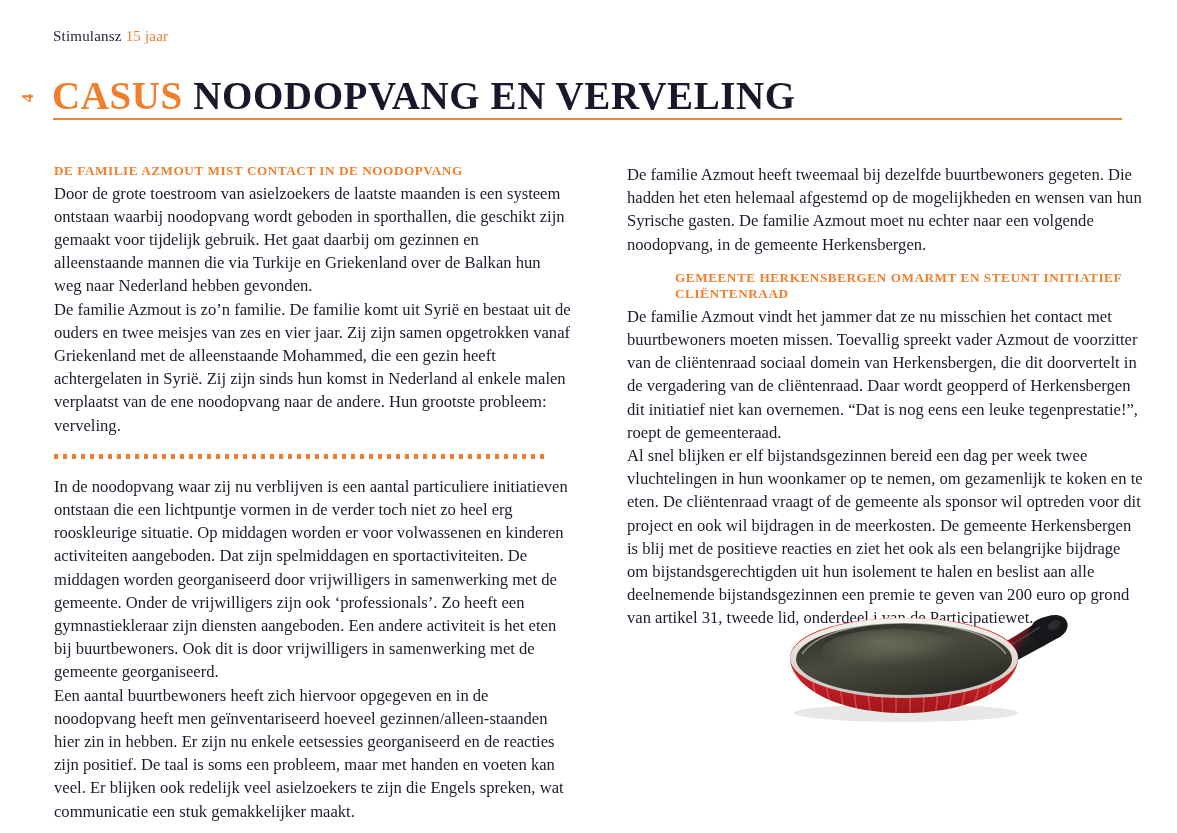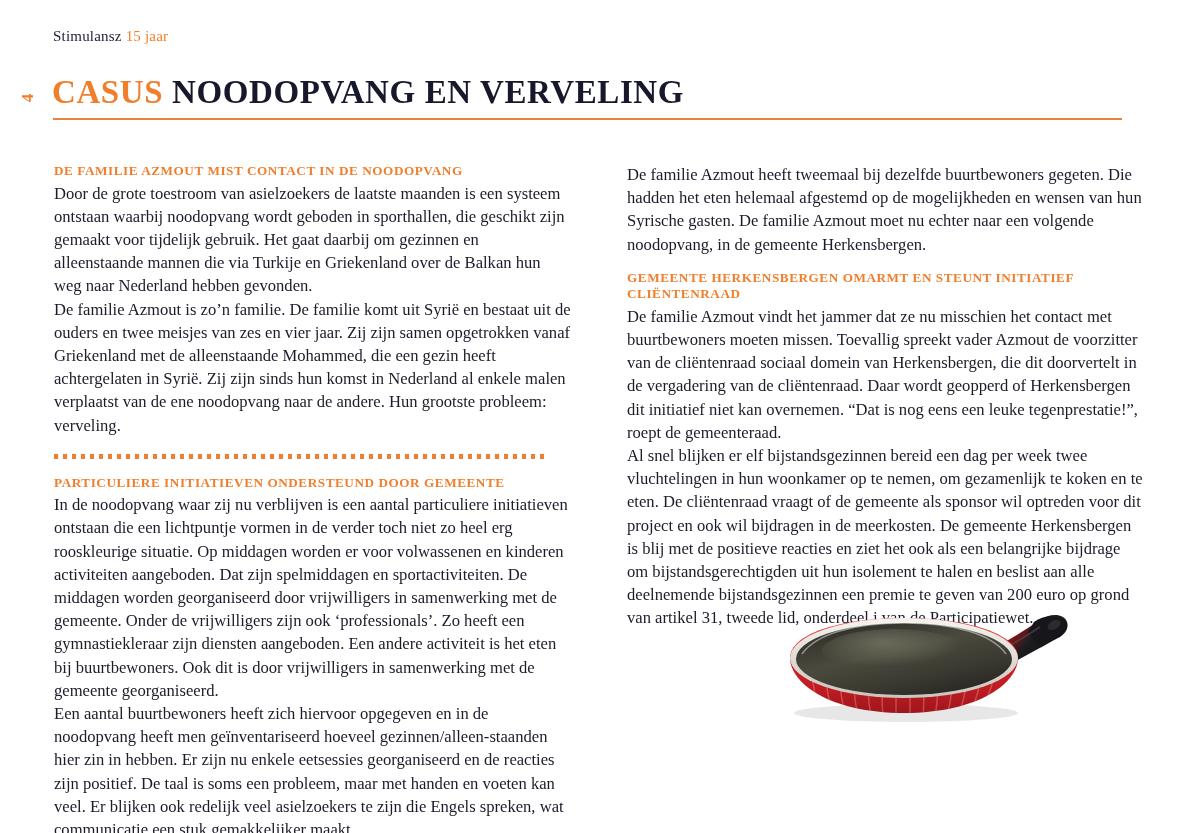--- a/index.html
+++ b/index.html
@@ -48,21 +48,21 @@
   }
   #running-head .brand { color: #23233c; }
   #running-head .years { color: #F07F2D; }
 
   
   #title {
     position: absolute;
     left: 52px;
     top: 76px;
     font-family: "Liberation Serif", "DejaVu Serif", serif;
-    font-size: 33px;
+    font-size: 39px;
     font-weight: bold;
     letter-spacing: 0.6px;
     white-space: nowrap;
     line-height: 1;
   }
   #title .kicker { color: #F07F2D; }
   #title .maintitle { color: #18182c; }
 
   #title-rule {
     position: absolute;
@@ -107,21 +107,21 @@
   .dot-rule {
     height: 5px;
     margin: 17px 0 16px 0;
     width: 494px;
     background-image: linear-gradient(to right, #F07F2D 0 4px, rgba(0,0,0,0) 4px 9px);
     background-size: 9px 5px;
     background-repeat: repeat-x;
     background-position: left center;
   }
 
-  .gap-para { margin-top: 14px; }
+  .gap-para { margin-top: 14px; margin-left: 48px; }
 
   
   #pan-figure {
     position: absolute;
     left: 782px;
     top: 596px;
     width: 300px;
     height: 145px;
   }
   #pan-figure svg { display: block; width: 300px; height: 145px; }
@@ -145,21 +145,20 @@
 <div class="column" id="col-left">
 
   <div class="section-heading">DE FAMILIE AZMOUT MIST CONTACT IN DE NOODOPVANG</div>
 
   <p class="body italic">Door de grote toestroom van asielzoekers de laatste maanden is een systeem ontstaan waarbij noodopvang wordt geboden in sporthallen, die geschikt zijn gemaakt voor tijdelijk gebruik. Het gaat daarbij om gezinnen en alleenstaande mannen die via Turkije en Griekenland over de Balkan hun weg naar Nederland hebben gevonden.</p>
 
   <p class="body italic">De familie Azmout is zo’n familie. De familie komt uit Syrië en bestaat uit de ouders en twee meisjes van zes en vier jaar. Zij zijn samen opgetrokken vanaf Griekenland met de alleenstaande Mohammed, die een gezin heeft achtergelaten in Syrië. Zij zijn sinds hun komst in Nederland al enkele malen verplaatst van de ene noodopvang naar de andere. Hun grootste probleem: verveling.</p>
 
   <div class="dot-rule"></div>
 
-  <div class="section-heading">PARTICULIERE INITIATIEVEN ONDERSTEUND DOOR GEMEENTE</div>
 
   <p class="body">In de noodopvang waar zij nu verblijven is een aantal particuliere initiatieven ontstaan die een lichtpuntje vormen in de verder toch niet zo heel erg rooskleurige situatie. Op middagen worden er voor volwassenen en kinderen activiteiten aangeboden. Dat zijn spelmiddagen en sportactiviteiten. De middagen worden georganiseerd door vrijwilligers in samenwerking met de gemeente. Onder de vrijwilligers zijn ook ‘professionals’. Zo heeft een gymnastiekleraar zijn diensten aangeboden. Een andere activiteit is het eten bij buurtbewoners. Ook dit is door vrijwilligers in samenwerking met de gemeente georganiseerd.</p>
 
   <p class="body">Een aantal buurtbewoners heeft zich hiervoor opgegeven en in de noodopvang heeft men geïnventariseerd hoeveel gezinnen/alleen-staanden hier zin in hebben. Er zijn nu enkele eetsessies georganiseerd en de reacties zijn positief. De taal is soms een probleem, maar met handen en voeten kan veel. Er blijken ook redelijk veel asielzoekers te zijn die Engels spreken, wat communicatie een stuk gemakkelijker maakt.</p>
 </div>
 
 <div class="column" id="col-right">
 
   <p class="body">De familie Azmout heeft tweemaal bij dezelfde buurtbewoners gegeten. Die hadden het eten helemaal afgestemd op de mogelijkheden en wensen van hun Syrische gasten. De familie Azmout moet nu echter naar een volgende noodopvang, in de gemeente Herkensbergen.</p>
 

